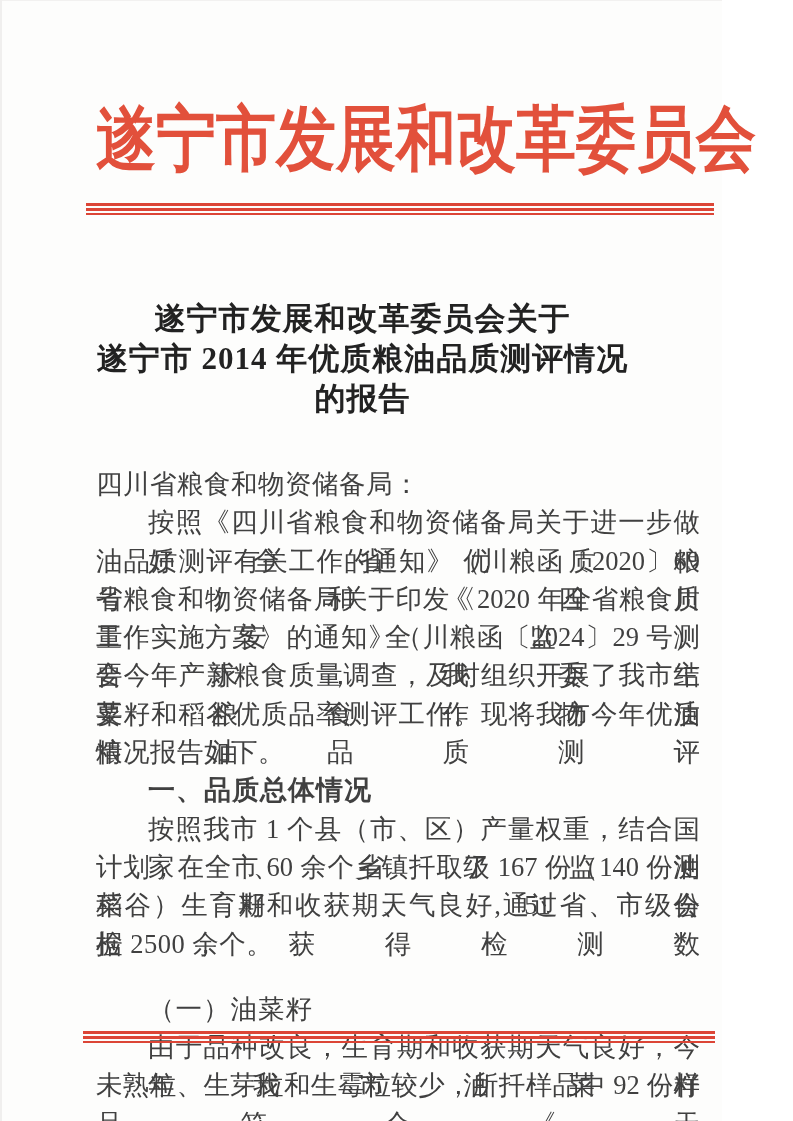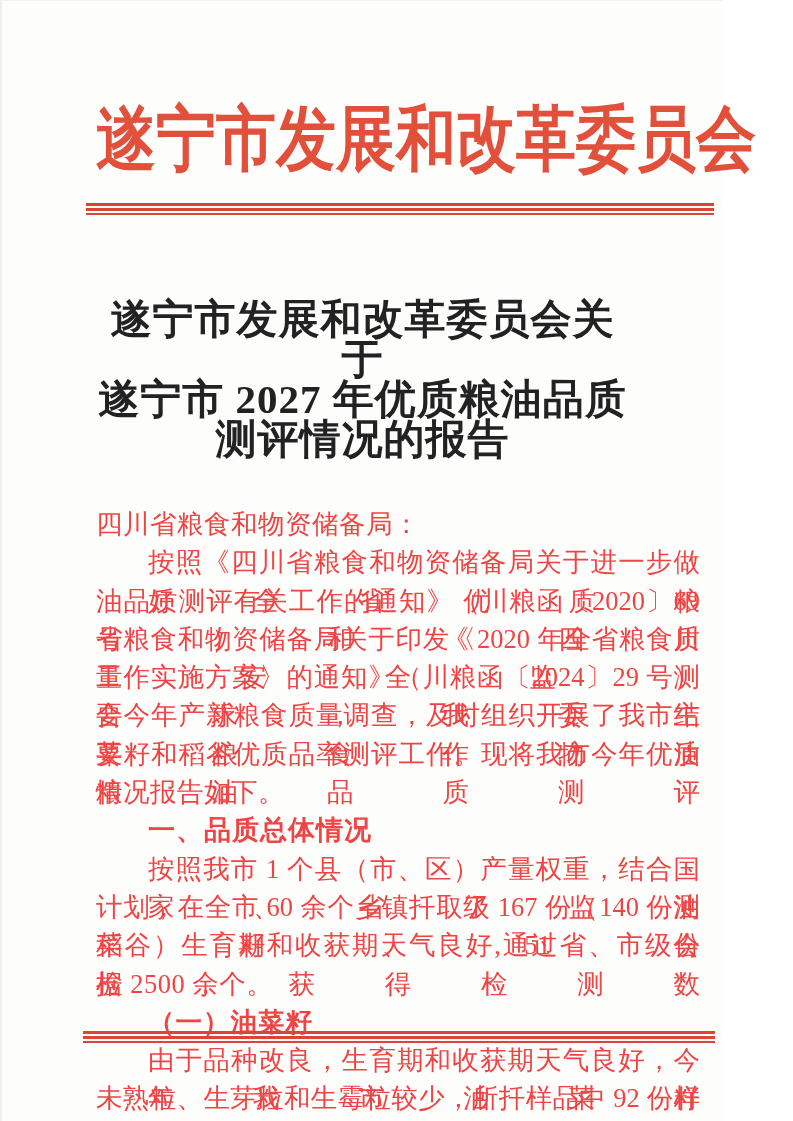--- a/index.html
+++ b/index.html
@@ -50,29 +50,29 @@
     position:absolute;
     left:83px;top:1031px;
     width:632px;margin:0;
   }
   
   .doc-title{
     margin-top:84px;
     text-align:center;
     color:var(--ink);
     font-weight:bold;
-    font-size:41px;
+    font-size:31px;
     line-height:40px;
     letter-spacing:1px;
   }
   
   .doc-body{
     margin-top:46px;
     width:604px;
-    color:#ef4444;
+    color:#404040;
   }
   .bodyline{
     font-size:26.5px;
     line-height:38.3px;
     height:38.3px;
     white-space:nowrap;
     letter-spacing:0.5px;
     text-align:left;
   }
   .bodyline.fill{
@@ -82,42 +82,43 @@
     letter-spacing:0;
   }
   .bodyline.indent{padding-left:52px;}
   .bodyline.hei{
     font-family:"Liberation Sans","DejaVu Sans",sans-serif;
     font-weight:bold;
     font-size:27px;
     letter-spacing:1px;
   }
   .bodyline.kai{
-    font-weight:bold;
+    font-weight:normal;
     letter-spacing:1px;
+    margin-top:27px;
   }
 </style>
 </head>
 <body>
 
 <div class="page">
 
   <div class="masthead">遂宁市发展和改革委员会</div>
 
   <div class="rule header">
     <div class="stripe s1"></div>
     <div class="g1"></div>
     <div class="stripe s2"></div>
     <div class="g2"></div>
     <div class="stripe s3"></div>
   </div>
 
   <div class="doc-title">
     <div>遂宁市发展和改革委员会关于</div>
-    <div>遂宁市 2027 年优质粮油品质测评情况的报告</div>
+    <div>遂宁市 2014 年优质粮油品质测评情况的报告</div>
   </div>
 
   <div class="doc-body">
       <div class="bodyline">四川省粮食和物资储备局：</div>
       <div class="bodyline indent fill">按照《四川省粮食和物资储备局关于进一步做好全省优质粮</div>
       <div class="bodyline fill">油品质测评有关工作的通知》（川粮函〔2020〕69 号）和《四川</div>
       <div class="bodyline fill">省粮食和物资储备局关于印发〈2020 年全省粮食质量安全监测</div>
       <div class="bodyline fill">工作实施方案〉的通知》（川粮函〔2024〕29 号）要求，我委结</div>
       <div class="bodyline fill">合今年产新粮食质量调查，及时组织开展了我市主要粮食作物油</div>
       <div class="bodyline fill">菜籽和稻谷优质品率测评工作。现将我市今年优质粮油品质测评</div>

